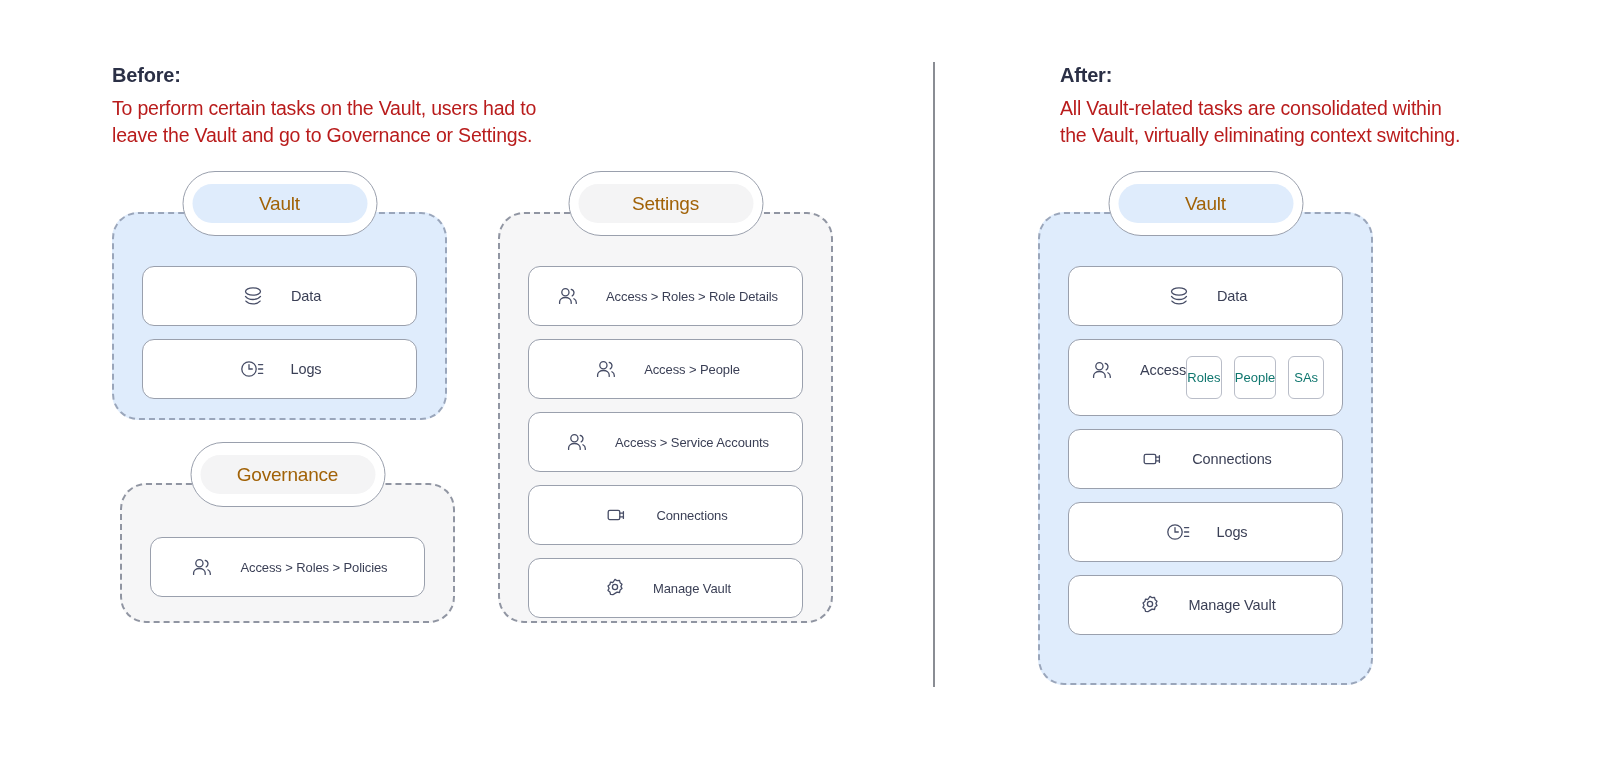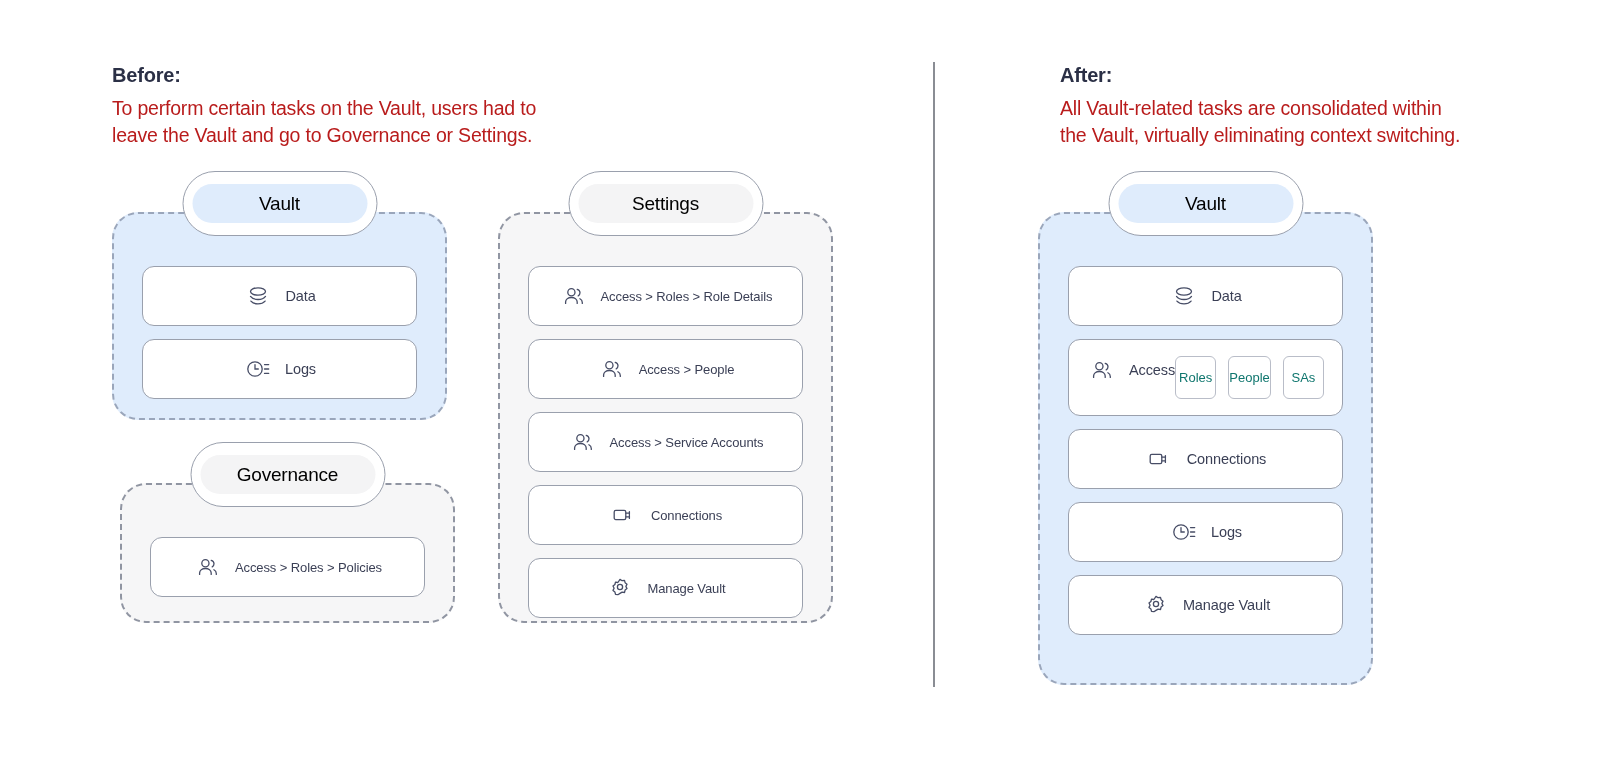--- a/index.html
+++ b/index.html
@@ -94,42 +94,42 @@
     position: absolute;
     left: 9px; right: 9px; top: 12px; bottom: 12px;
     border-radius: 22px;
   }
   .pill.blue .pill-inner { background: #dfecfc; }
   .pill.grey .pill-inner { background: #f4f4f5; }
   .pill-label {
     position: relative;
     z-index: 2;
     font-size: 19px;
-    color: #000000;
+    color: #a16207;
     letter-spacing: -0.2px;
   }
 
   
   .item {
     position: relative;
     background: #ffffff;
     border: 1.4px solid #9aa0ad;
     border-radius: 12px;
     height: 60px;
     display: flex;
     align-items: center;
     justify-content: center;
     margin-bottom: 13px;
     box-sizing: border-box;
   }
   .item:last-child { margin-bottom: 0; }
   .item-inner {
     display: flex;
     align-items: center;
-    gap: 12px;
+    gap: 23px;
   }
   .item-label {
     font-size: 14.5px;
     color: #3a3f55;
     letter-spacing: -0.1px;
     white-space: nowrap;
   }
   .item.small .item-label { font-size: 13px; }
 
   

